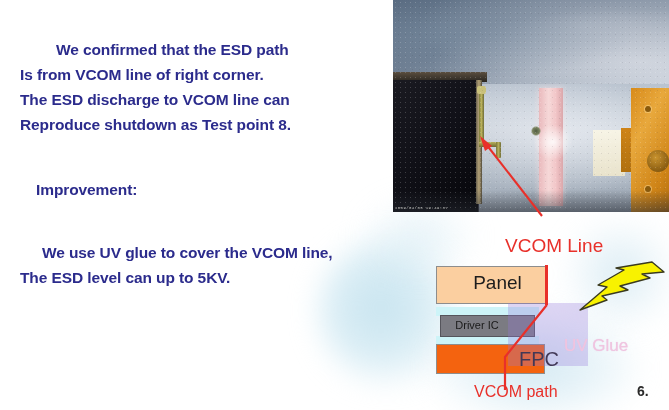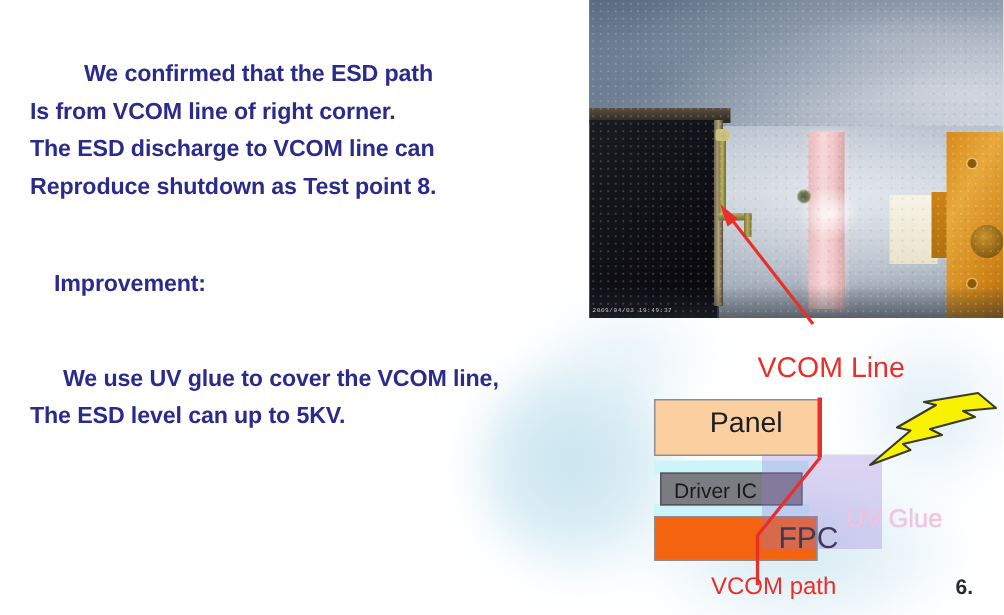--- a/index.html
+++ b/index.html
@@ -147,21 +147,21 @@
   .d-panel-lbl { position:absolute; left:436px; top:272px; width:123px;
     text-align:center; font-size:19px; color:#1d1d1d; }
   .d-panel-redline { left:545px; top:265px; width:3px; height:40px; background:#e8302a; }
 
   .d-cyan1 { left:436px; top:307px; width:103px; height:9px; background:#cdf4f8; }
   .d-cyan2 { left:436px; top:336px; width:103px; height:8px; background:#cdf4f8; }
 
   .d-driver { left:440px; top:315px; width:95px; height:22px;
     background:#7b7b82; border:1.2px solid #55555c; }
   .d-driver-lbl { position:absolute; left:440px; top:319px; width:74px;
-    text-align:center; font-size:14px; color:#1a1a1a; }
+    text-align:center; font-size:11px; color:#1a1a1a; }
 
   .d-fpc { left:436px; top:344px; width:109px; height:30px;
     background:#f4630f; border:1.3px solid #8d8d8d; }
   .d-fpc-lbl { position:absolute; left:436px; top:348px; width:123px;
     text-align:right; font-size:20px; color:#1d1d1d; }
 
   
   .d-uv { left:508px; top:303px; width:80px; height:63px;
     background: rgba(150,120,220,.30); }
   .d-uv-lbl {

